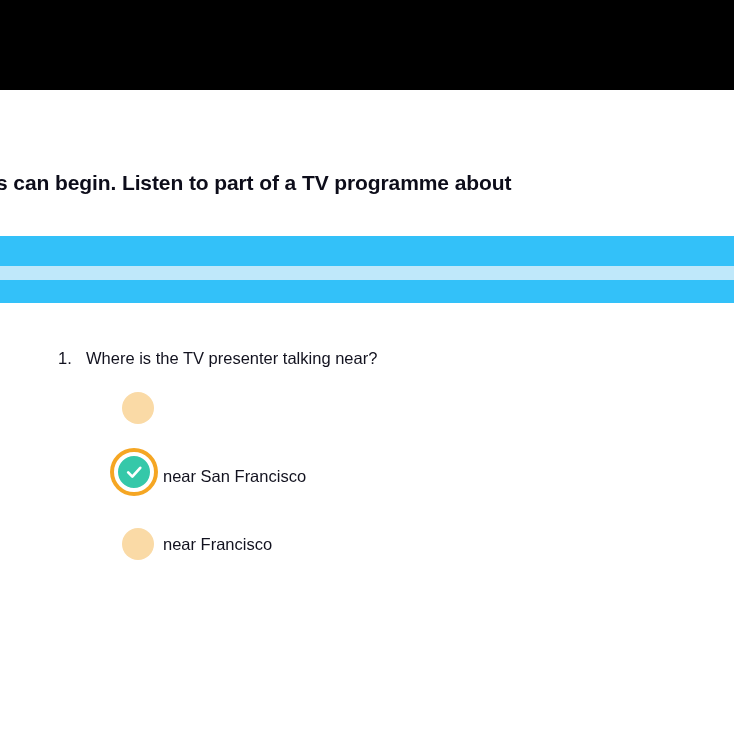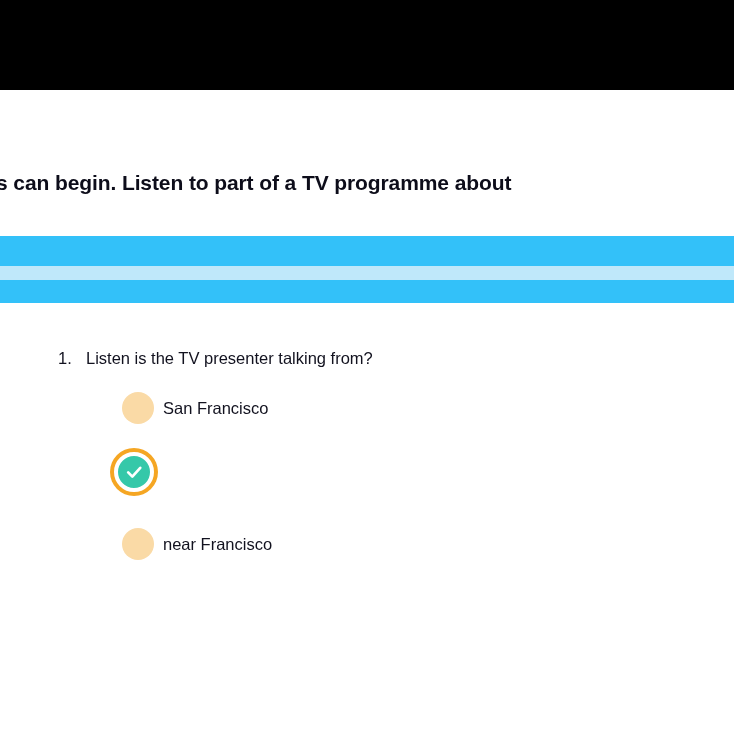--- a/index.html
+++ b/index.html
@@ -160,37 +160,37 @@
   <div class="heading-text">ere earthquakes can begin. Listen to part of a TV programme about</div>
 </div>
 
 <div class="rule-band rule-thick-top"></div>
 <div class="rule-band rule-light"></div>
 <div class="rule-band rule-thick-bottom"></div>
 
 <div class="question-block">
   <div class="question-row">
     <span class="question-number">1.</span>
-    <span class="question-text">Listen is the TV presenter talking from?</span>
+    <span class="question-text">Where is the TV presenter talking near?</span>
   </div>
 </div>
 
 <div class="options">
 
   <div class="option">
     <span class="option-bullet"></span>
-    <span class="option-label">San Francisco</span>
   </div>
 
   <div class="option selected">
     <span class="option-bullet">
       <svg class="check-icon" viewBox="0 0 24 24">
         <path d="M5 12.5 L10 17.5 L19.5 7" fill="none" stroke="#ffffff" stroke-width="3.2" stroke-linecap="round" stroke-linejoin="round"></path>
       </svg>
     </span>
+    <span class="option-label">near San Francisco</span>
   </div>
 
   <div class="option">
     <span class="option-bullet"></span>
     <span class="option-label">near Francisco</span>
   </div>
 
 </div>
 
 </body></html>

